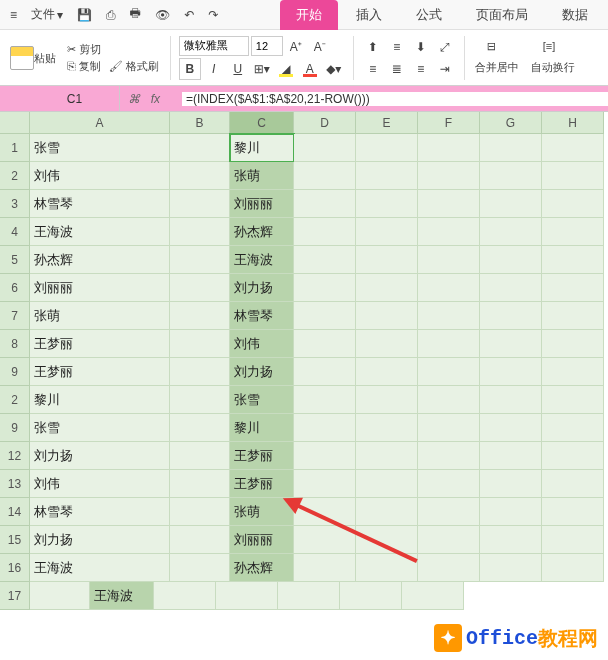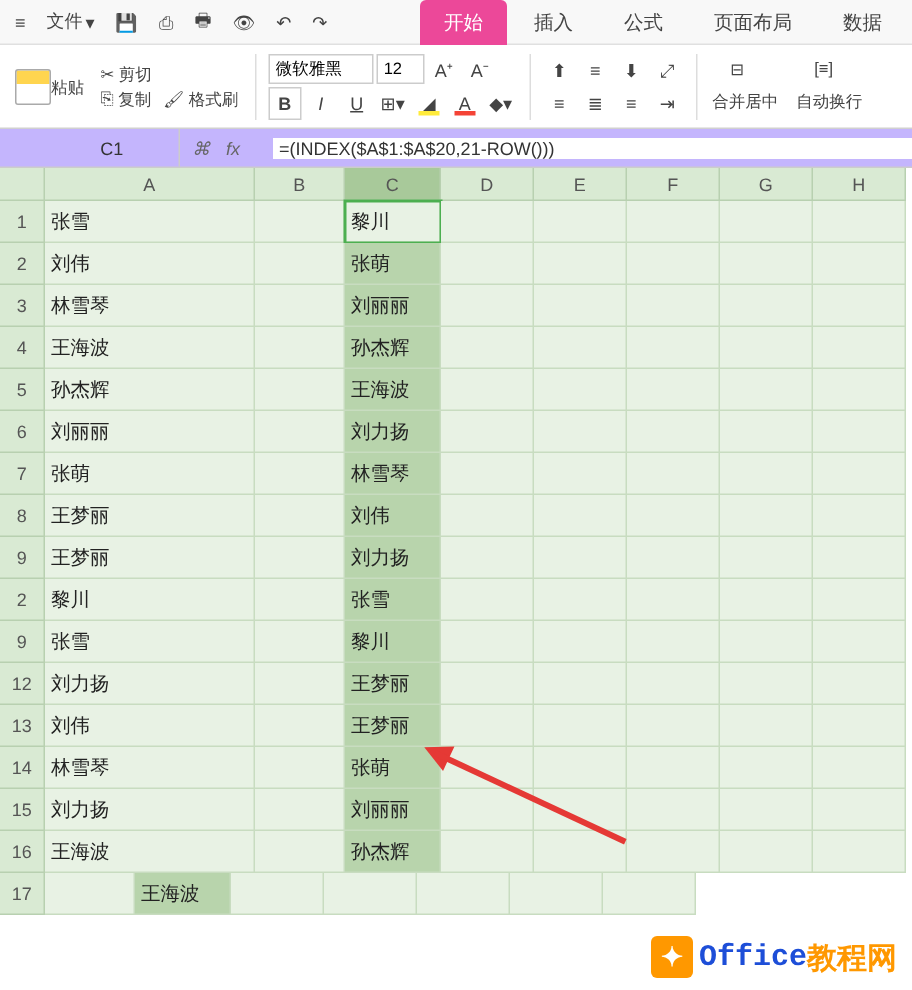--- a/index.html
+++ b/index.html
@@ -20,21 +20,21 @@
     .font-select { font-size: 11px; border: 1px solid #ccc; padding: 1px 4px; height: 20px; background: #fff; }
     .font-name { width: 70px; }
     .font-size { width: 32px; }
     .rb-btn { width: 22px; height: 22px; border: 1px solid transparent; display: inline-flex; align-items: center; justify-content: center; font-size: 12px; color: #444; }
     .rb-btn.boxed { border: 1px solid #ccc; }
     .color-btn { position: relative; }
     .color-bar { position: absolute; bottom: 2px; left: 3px; right: 3px; height: 3px; }
     .big-btn { display: flex; flex-direction: column; align-items: center; padding: 2px 6px; font-size: 11px; color: #444; }
     .big-btn-icon { width: 20px; height: 20px; }
     
-    .fx-bar { height: 26px; display: flex; align-items: center; border-bottom: 1px solid #ccc; background: #c4b5fd; }
+    .fx-bar { height: 26px; display: flex; align-items: center; border-bottom: 1px solid #ccc; background: #f9a8d4; }
     .name-box { width: 90px; height: 100%; border-right: 1px solid #ccc; display: flex; align-items: center; justify-content: center; font-size: 12px; color: #333; margin-left: 30px; }
     .fx-label { padding: 0 8px; font-style: italic; color: #666; font-size: 12px; display: flex; align-items: center; gap: 4px; }
     .fx-input { flex: 1; border: none; font-size: 12px; padding: 0 4px; color: #333; outline: none; margin-left: 14px; }
     
     .grid { display: flex; flex-direction: column; }
     .col-headers { display: flex; height: 22px; }
     .corner { width: 30px; background: #d9ead3; border-right: 1px solid #b8d0b0; border-bottom: 1px solid #b8d0b0; }
     .col-h { background: #d9ead3; border-right: 1px solid #b8d0b0; border-bottom: 1px solid #b8d0b0; text-align: center; font-size: 12px; color: #555; line-height: 22px; }
     .col-h.sel { background: #a8c99a; }
     .row { display: flex; height: 28px; }

